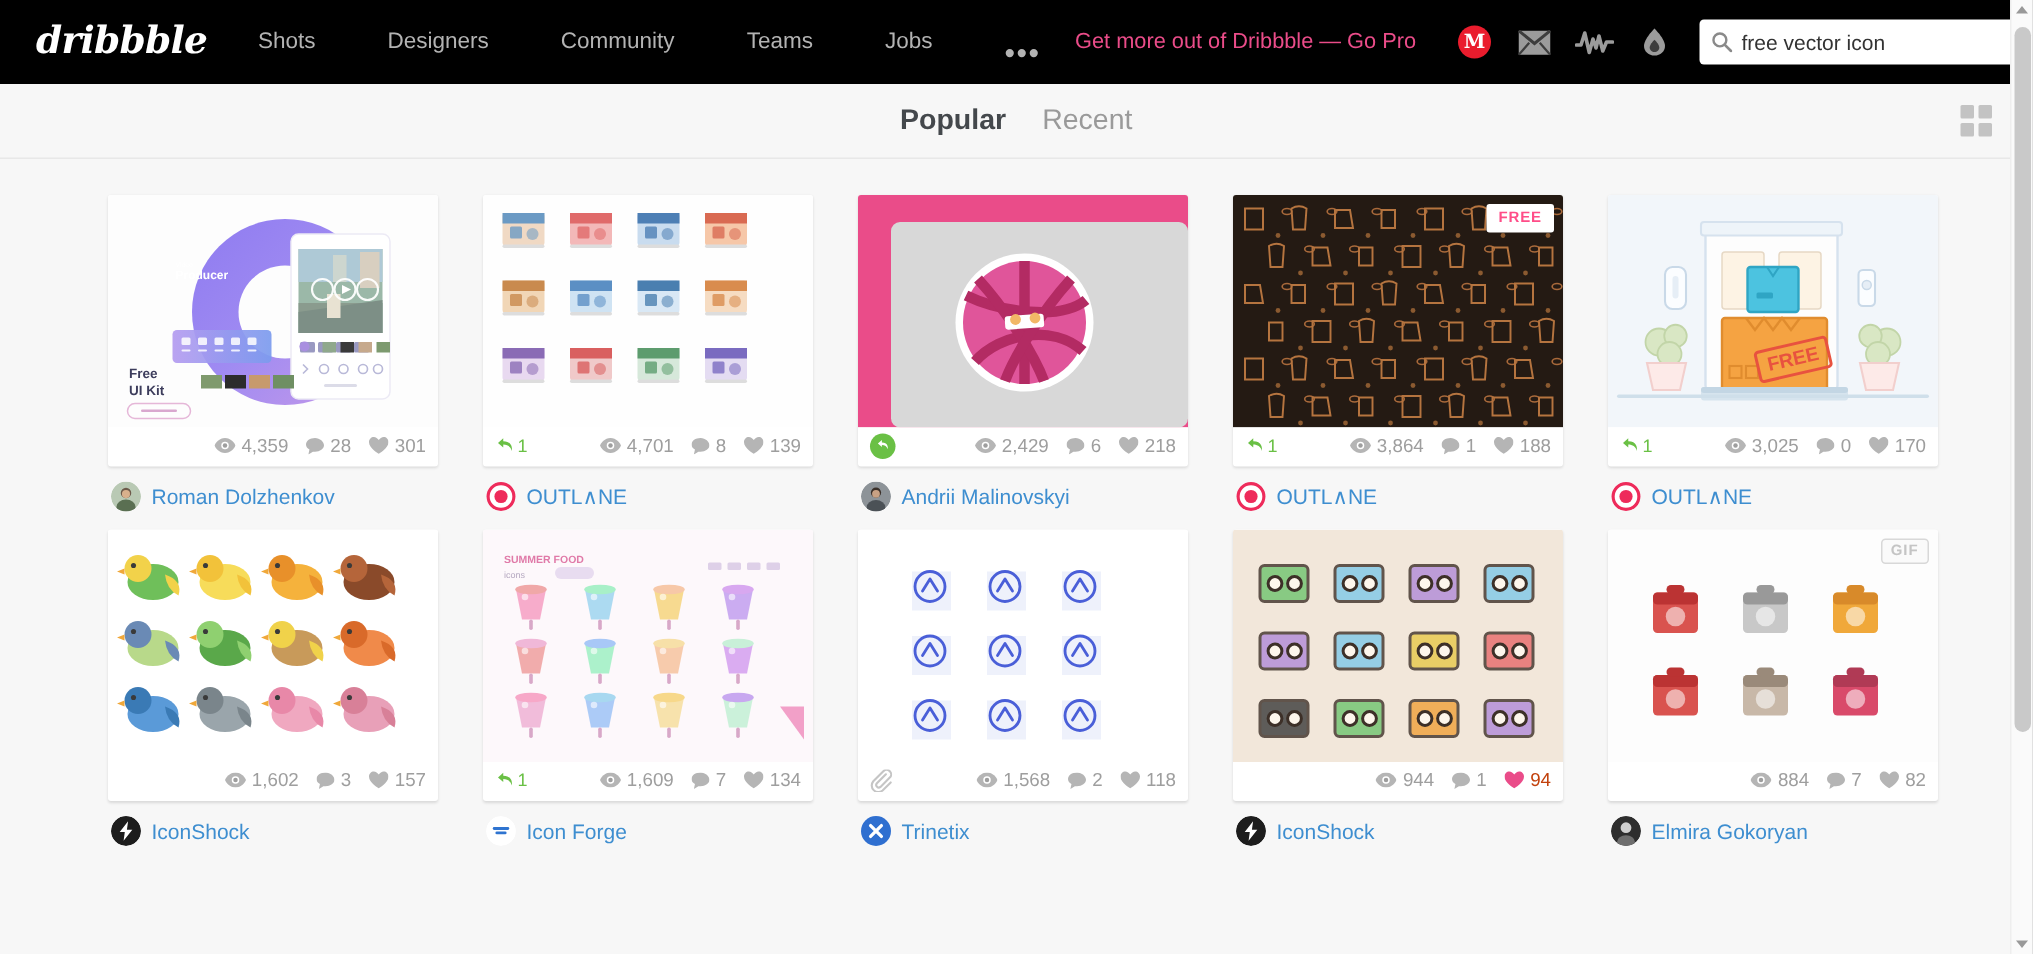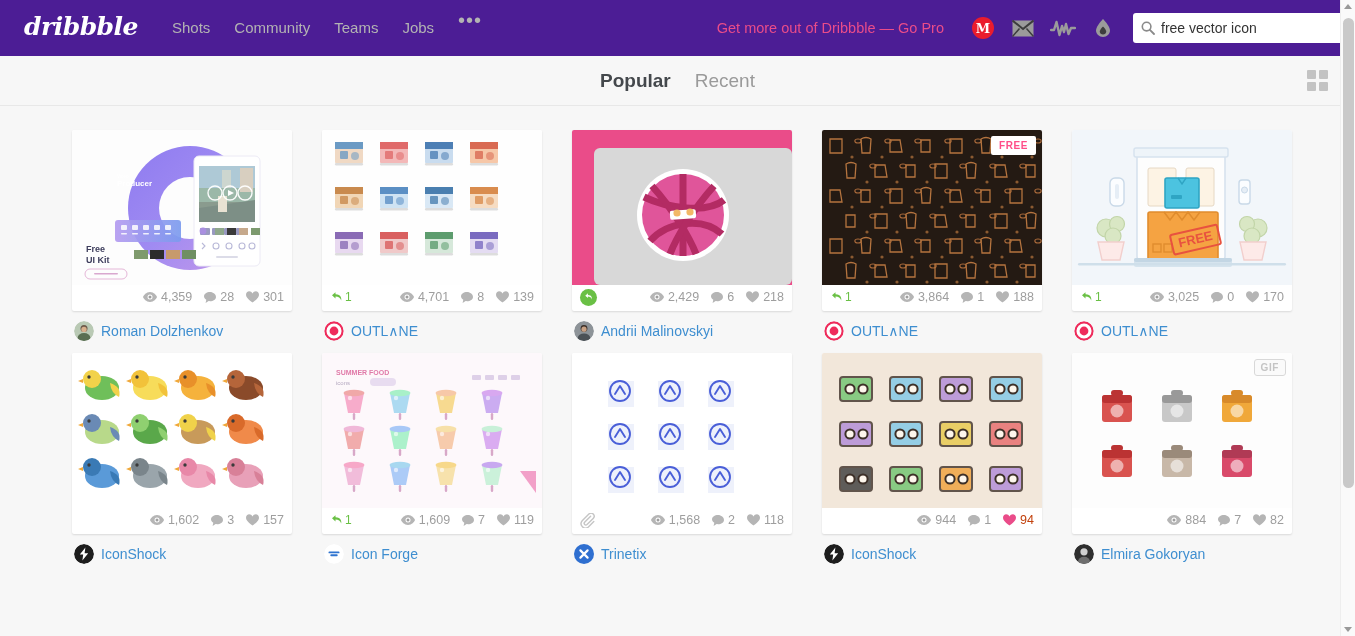--- a/index.html
+++ b/index.html
@@ -7,37 +7,37 @@
     width: 1355px; height: 636px;
     overflow: hidden;
     background: #f7f7f7;
     font-family: "Liberation Sans", sans-serif;
     -webkit-font-smoothing: antialiased;
   }
 
   
   .header {
     height: 56px; width: 1355px;
-    background: #4c1d95;
+    background: #000000;
     display: flex; align-items: center;
     position: relative;
   }
   .logo {
     margin-left: 24px; margin-right: 22px;
     color: #fff;
     font-family: "DejaVu Serif", serif;
     font-size: 25px;
     font-style: italic;
     font-weight: bold;
     letter-spacing: -0.5px;
     line-height: 1;
     padding-bottom: 3px;
     cursor: pointer;
   }
-  .nav { display: flex; align-items: flex-start; }
+  .nav { display: flex; align-items: flex-end; gap: 24px; }
   .nav-item {
     color: #b3b3b3;
     font-size: 15px;
     padding: 0 12px;
     cursor: pointer;
     line-height: 56px;
   }
   .nav-dots {
     color: #b3b3b3; font-size: 20px; letter-spacing: 1px;
     padding: 0 12px; cursor: pointer; line-height: 40px;
@@ -187,20 +187,21 @@
   .scroll-down { bottom: 4px; border-left: 4px solid transparent; border-right: 4px solid transparent; border-top: 5px solid #999; }
 </style>
 </head>
 <body>
 
 <div class="header">
   <div class="logo">dribbble</div>
 
   <div class="nav">
     <div class="nav-item">Shots</div>
+    <div class="nav-item">Designers</div>
     <div class="nav-item">Community</div>
     <div class="nav-item">Teams</div>
     <div class="nav-item">Jobs</div>
     <div class="nav-dots">•••</div>
   </div>
 
   <div class="header-right">
     <div class="gopro">Get more out of Dribbble — Go Pro</div>
 
     <div class="hicon">
@@ -1055,21 +1056,21 @@
           <span class="stat">
               <svg width="12" height="11" viewBox="0 0 12 11">
                 <path d="M6 0C2.7 0 0 1.9 0 4.3c0 1.4 0.9 2.6 2.3 3.4L1.6 11l3-1.9c0.4 0.1 0.9 0.1 1.4 0.1 3.3 0 6-1.9 6-4.3S9.3 0 6 0z" fill="#b5b5b5"></path>
               </svg>
               <span>7</span>
             </span>
           <span class="stat">
               <svg width="13" height="12" viewBox="0 0 13 12">
                 <path d="M6.5 11.5S0 7.6 0 3.8C0 1.6 1.5 0.3 3.2 0.3c1.3 0 2.6 0.9 3.3 2.1C7.2 1.2 8.5 0.3 9.8 0.3 11.5 0.3 13 1.6 13 3.8c0 3.8-6.5 7.7-6.5 7.7z" fill="#b5b5b5"></path>
               </svg>
-              <span>119</span>
+              <span>134</span>
             </span>
         </div>
       </div>
     </div>
     <div class="author">
       <span class="avatar">
           <svg width="20" height="20" viewBox="0 0 20 20">
             <circle cx="10" cy="10" r="10" fill="#fff"></circle>
             <rect x="4.5" y="7.4" width="11" height="1.9" rx="0.9" fill="#2f74d0"></rect>
             <rect x="6.3" y="10.3" width="7.4" height="1.9" rx="0.9" fill="#2f74d0"></rect>

